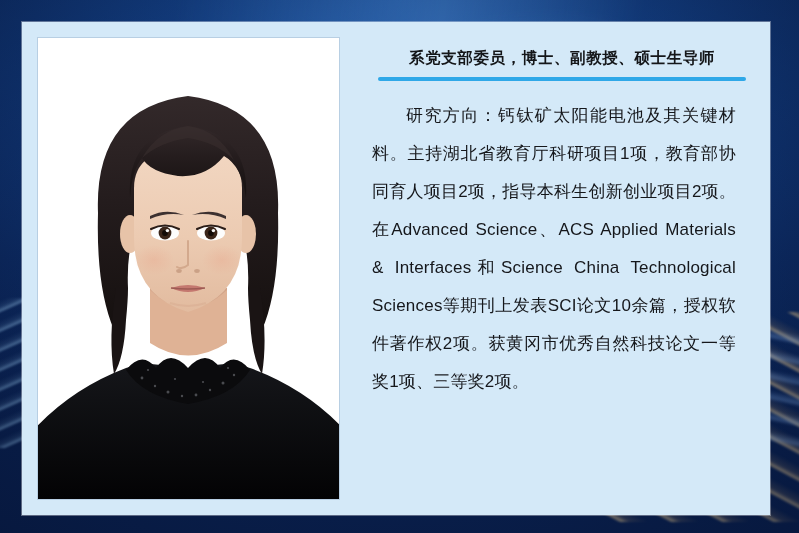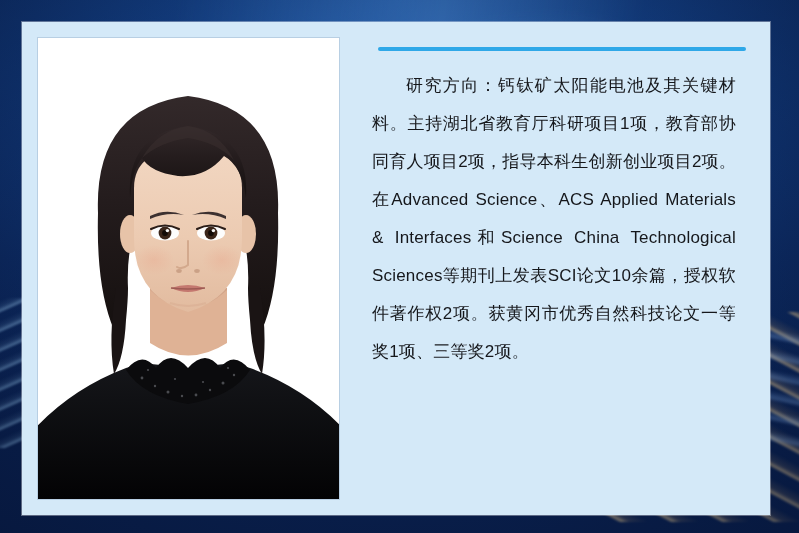--- a/index.html
+++ b/index.html
@@ -262,18 +262,19 @@
         <path d="M133 250 Q150 252 167 250" stroke="#9d5a53" stroke-width="1.3" fill="none"></path>
 
         <path d="M132 265 Q150 271 168 265" stroke="#d9ae92" stroke-width="2" fill="none" opacity="0.6"></path>
 
         <path d="M78 250 Q70 300 76 336 Q86 320 88 282 Q90 262 90 250 Z" fill="#1a1414"></path>
         <path d="M222 250 Q230 300 224 336 Q214 320 212 282 Q210 262 210 250 Z" fill="#1a1414"></path>
       </svg>
     </div>
 
     <div class="info">
+      <div class="role">系党支部委员，博士、副教授、硕士生导师</div>
       <div class="divider"></div>
       <p class="bio">研究方向：钙钛矿太阳能电池及其关键材料。主持湖北省教育厅科研项目1项，教育部协同育人项目2项，指导本科生创新创业项目2项。在Advanced Science、ACS Applied Materials &amp; Interfaces和Science China Technological Sciences等期刊上发表SCI论文10余篇，授权软件著作权2项。获黄冈市优秀自然科技论文一等奖1项、三等奖2项。</p>
     </div>
 
   </div>
 </div>
 
 </body></html>

